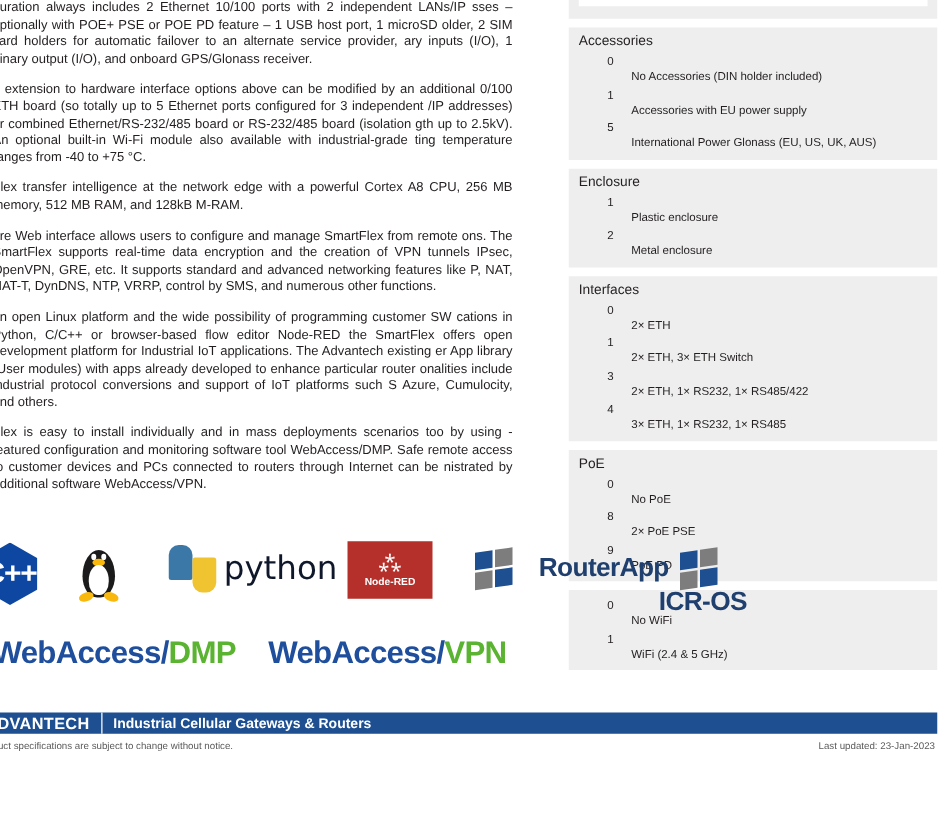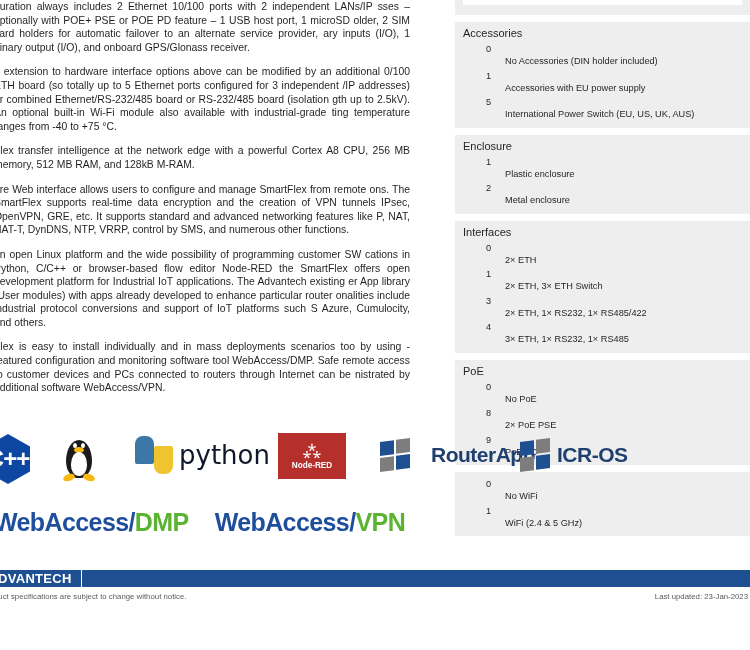--- a/index.html
+++ b/index.html
@@ -305,21 +305,21 @@
     <div class="opt-row">
       <span class="opt-code">0</span>
       <span class="opt-desc">No Accessories (DIN holder included)</span>
     </div>
     <div class="opt-row">
       <span class="opt-code">1</span>
       <span class="opt-desc">Accessories with EU power supply</span>
     </div>
     <div class="opt-row">
       <span class="opt-code">5</span>
-      <span class="opt-desc">International Power Switch (EU, US, UK, AUS)</span>
+      <span class="opt-desc">International Power Glonass (EU, US, UK, AUS)</span>
     </div>
   </div>
 
   <div class="opt-block">
     <div class="opt-title">Enclosure</div>
     <div class="opt-row">
       <span class="opt-code">1</span>
       <span class="opt-desc">Plastic enclosure</span>
     </div>
     <div class="opt-row">
@@ -413,21 +413,21 @@
   <div class="logo tile-logo" style="left:380px; top:10px;gap:14px;">
     <div class="tile-grid">
       <div class="blue"></div>
         <div></div>
         <div></div>
         <div class="blue"></div>
     </div>
     <span class="tile-text">RouterApp</span>
   </div>
 
-  <div class="logo tile-logo" style="left:520px; top:10px;">
+  <div class="logo tile-logo" style="left:520px; top:10px;flex-direction:column;">
     <div class="tile-grid">
       <div class="blue"></div>
         <div></div>
         <div></div>
         <div class="blue"></div>
     </div>
     <span class="tile-text">ICR-OS</span>
   </div>
 
 </div>
@@ -437,18 +437,19 @@
     <span class="wa-blue">WebAccess</span><span class="wa-slash">/</span><span class="wa-green">DMP</span>
   </div>
   <div class="wa-item">
     <span class="wa-blue">WebAccess</span><span class="wa-slash">/</span><span class="wa-green">VPN</span>
   </div>
 </div>
 
 <div class="footer-bar">
   <span class="footer-logo">DVANTECH</span>
   <span class="footer-divider"></span>
+  <span class="footer-title">Industrial Cellular Gateways &amp; Routers</span>
 </div>
 
 <div class="footer-note-row">
   <span class="footer-note-left">duct specifications are subject to change without notice.</span>
   <span class="footer-note-right">Last updated: 23-Jan-2023</span>
 </div>
 
 </body></html>

